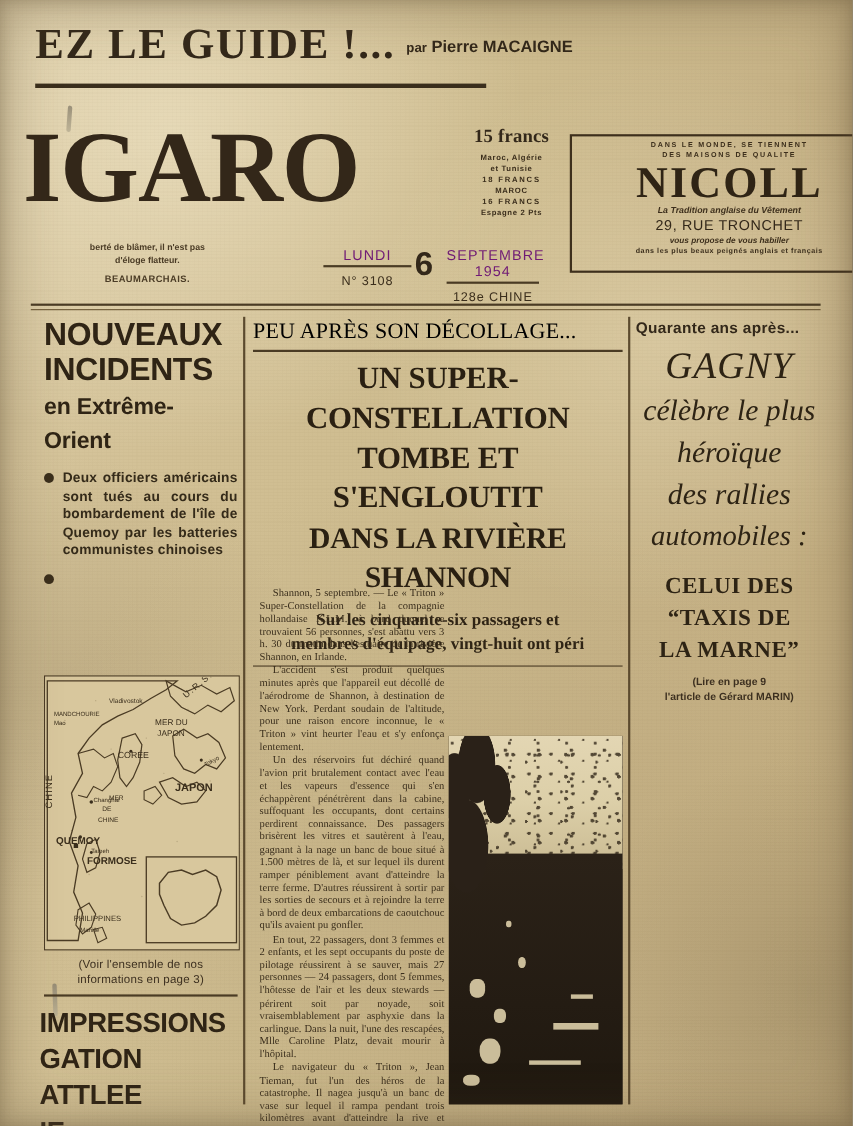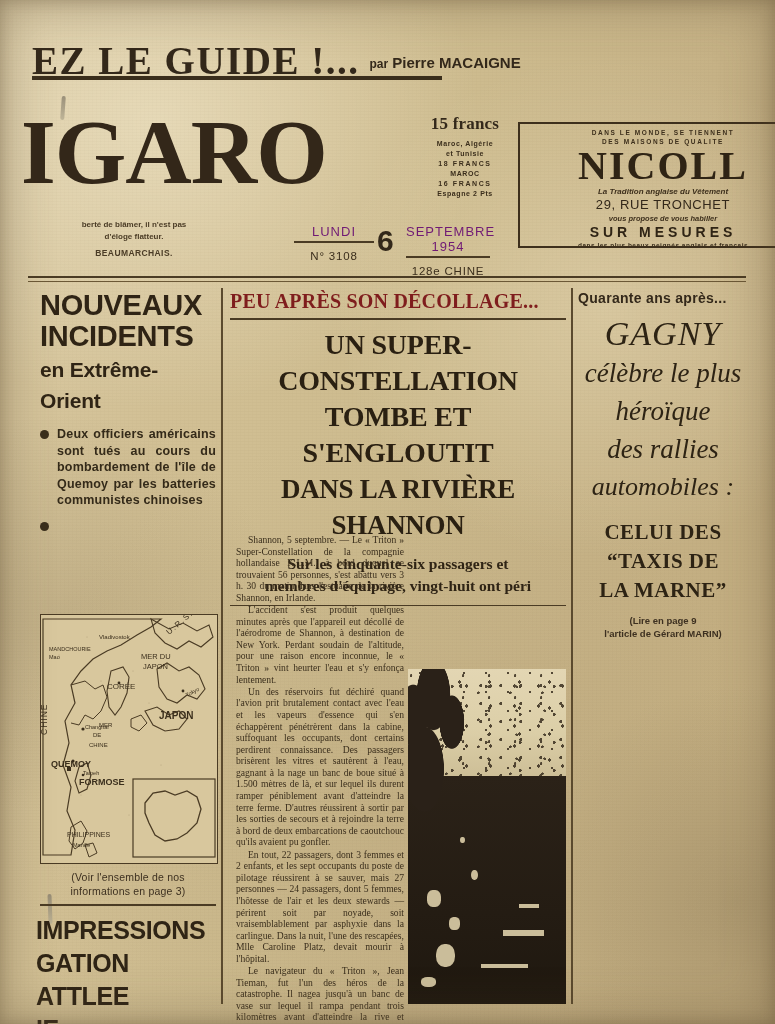--- a/index.html
+++ b/index.html
@@ -43,21 +43,21 @@
   
   .sheet {
     position: absolute;
     left: 18px; top: 14px;
     width: 739px; height: 1004px;
     color: #3b2e1c;
   }
 
   
   .top-strip {
-    position: absolute; left: 14px; top: 24px; width: 700px; height: 52px;
+    position: absolute; left: 14px; top: 4px; width: 700px; height: 52px;
   }
   .top-strip .banner-title {
     font-family: "Liberation Serif", serif;
     font-weight: 700;
     font-size: 39px;
     letter-spacing: 1.5px;
     color: #33281a;
     white-space: nowrap;
   }
   .top-strip .banner-by {
@@ -209,21 +209,21 @@
   .hl-left-bottom {
     position: absolute; left: 18px; top: 900px; width: 186px;
     font-family: "Liberation Sans", sans-serif;
     font-weight: 700; font-size: 25px; line-height: 33px;
     color: #2f2415; letter-spacing: -0.4px;
   }
 
   
   .kicker {
     font-family: "Liberation Serif", serif;
-    font-weight: 700; font-size: 20px; color: #7f1d1d;
+    font-weight: 400; font-size: 20px; color: #000000;
     letter-spacing: .2px; white-space: nowrap;
   }
   .rule-mid { height: 1.5px; background: #4a3b24; margin: 5px 0 7px; }
   .hl-mid {
     font-family: "Liberation Serif", serif;
     font-weight: 700; color: #2a2012;
     text-align: center;
   }
   .hl-mid .m1 { font-size: 28px; line-height: 36px; letter-spacing:-.2px;}
   .hl-mid .m2 { font-size: 28px; line-height: 36px; letter-spacing:-.2px;}
@@ -380,21 +380,20 @@
 
     <div class="nicoll clickable">
       <div class="n-top">
         <span>DANS    LE    MONDE,    SE TIENNENT</span><br>
         <span>DES    MAISONS    DE    QUALITE</span>
       </div>
       <div class="n-brand">NICOLL</div>
       <div class="n-it">La Tradition anglaise du Vêtement</div>
       <div class="n-addr">29, RUE TRONCHET</div>
       <div class="n-it2">vous propose de vous habiller</div>
-      <div class="n-sur">SUR MESURES</div>
       <div class="n-fine">dans les plus beaux peignés anglais et français</div>
 
     </div>
 
     <div class="rule-under-1"></div>
     <div class="rule-under-2"></div>
 
     <div class="col-rule cr1"></div>
     <div class="col-rule cr2"></div>
 

